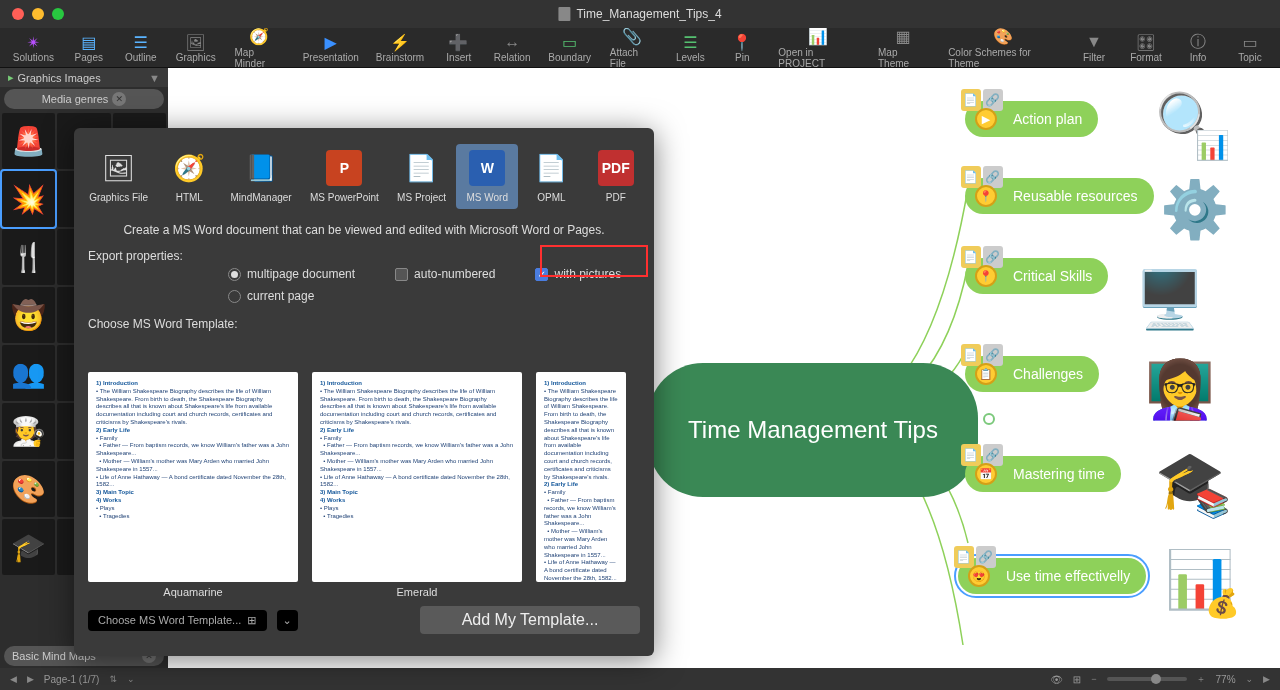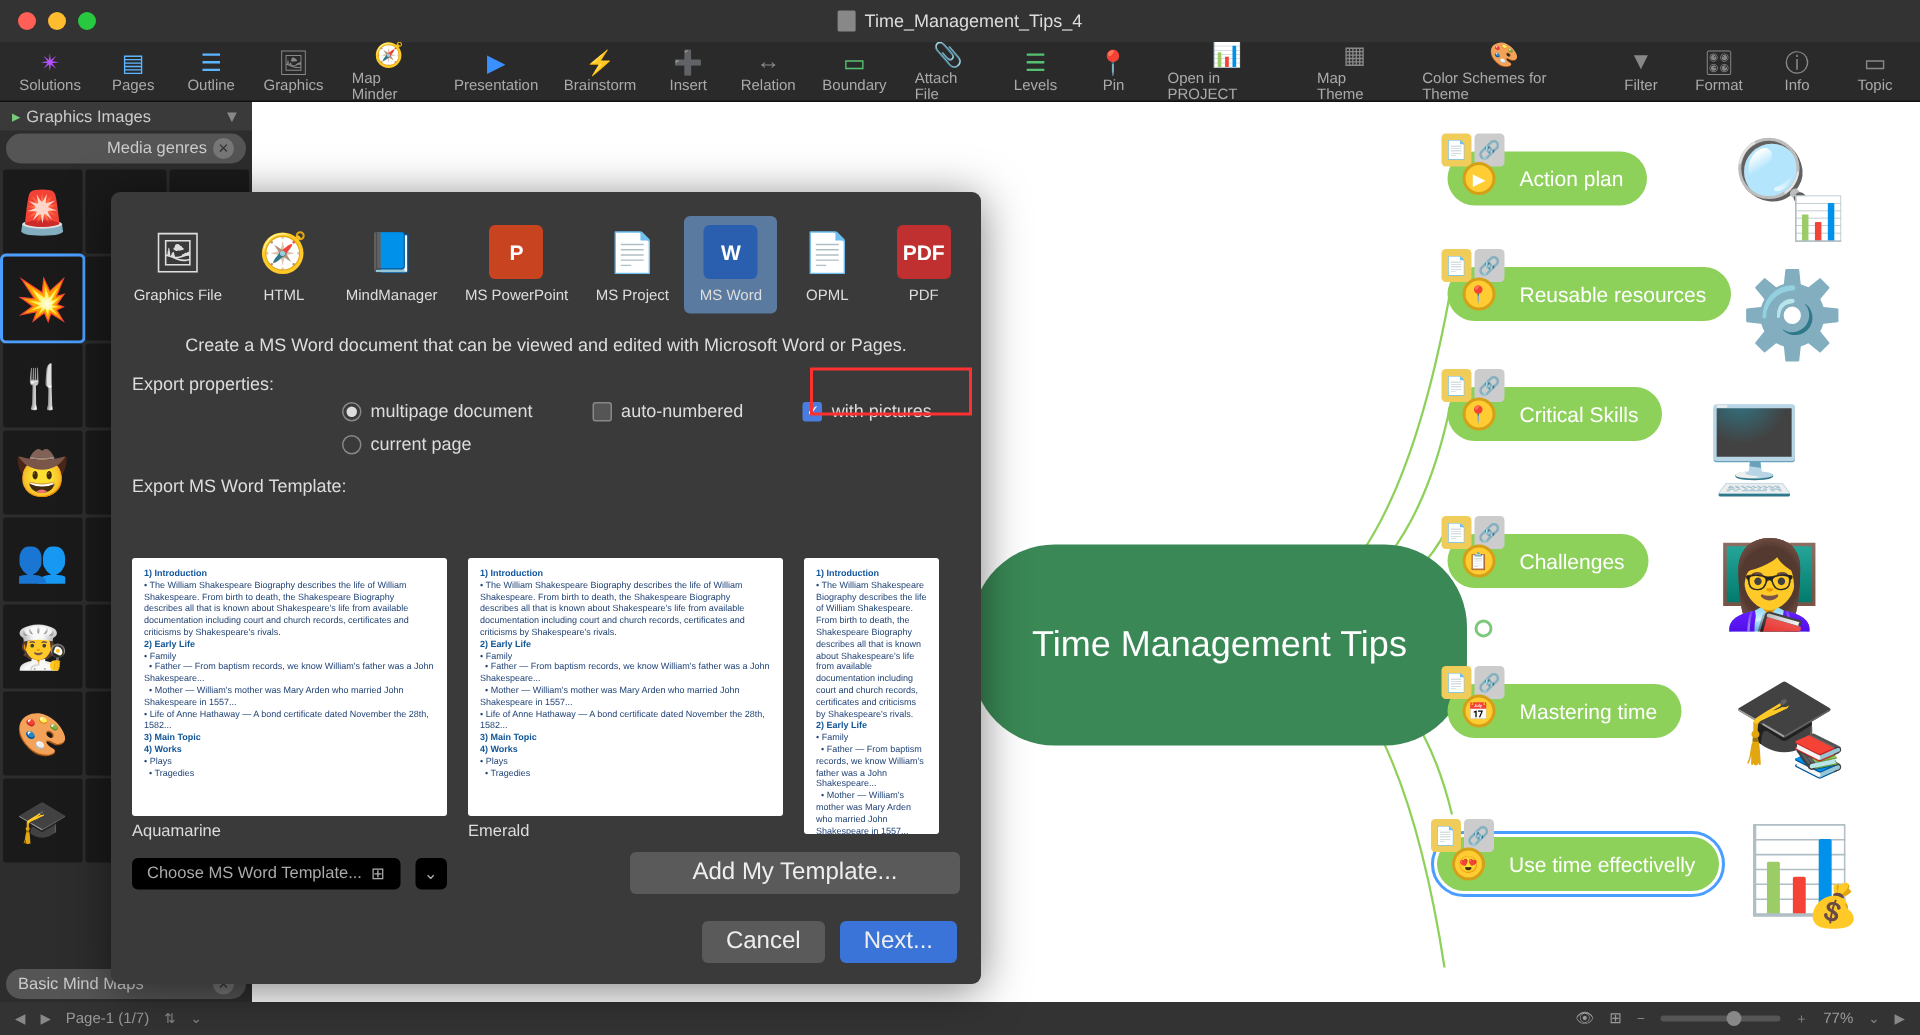--- a/index.html
+++ b/index.html
@@ -15,21 +15,21 @@
 .doc-icon-sm { width: 12px; height: 14px; background: #888; border-radius: 1px; }
 
 .toolbar { height: 40px; background: #2a2a2a; display: flex; align-items: center; padding: 0 6px; gap: 4px; border-bottom: 1px solid #111; }
 .tool-btn { display: flex; flex-direction: column; align-items: center; justify-content: center; padding: 2px 8px; font-size: 10px; color: #aaa; cursor: pointer; min-width: 48px; }
 .tool-icon { width: 24px; height: 20px; display: flex; align-items: center; justify-content: center; font-size: 16px; }
 
 .main-area { display: flex; height: calc(100% - 28px - 40px - 22px); }
 
 .sidebar { width: 168px; background: #2d2d2d; display: flex; flex-direction: column; }
 .side-tab { background: #3a3a3a; font-size: 11px; padding: 3px 8px; color: #ccc; display:flex; align-items:center; gap:4px;}
-.side-tab.media { background: #555; border-radius: 10px; margin: 2px 4px; justify-content: flex-end; }
+.side-tab.media { background: #555; border-radius: 10px; margin: 2px 4px; justify-content: center; }
 .side-close { width:14px; height:14px; border-radius:50%; background:#777; display:flex; align-items:center; justify-content:center; font-size:9px; color:#333;}
 .graphics-grid { flex: 1; overflow: hidden; padding: 2px; display: flex; flex-direction: column; gap: 2px; }
 .grow { display: flex; gap: 2px; height: 56px; }
 .gcell { flex: 1; background: #1a1a1a; border-radius: 2px; display: flex; align-items: center; justify-content: center; font-size: 28px; }
 .gcell.sel { outline: 2px solid #4a9eff; }
 .side-footer { background: #555; border-radius: 10px; margin: 2px 4px; padding: 3px 8px; font-size: 11px; display:flex; justify-content:space-between; align-items:center;}
 
 .canvas { flex: 1; background: #fff; position: relative; overflow: hidden; }
 
 .central-node { position: absolute; left: 480px; top: 295px; width: 330px; height: 134px; background: #3a8855; border-radius: 55px; display: flex; align-items: center; justify-content: center; color: #fff; font-size: 24px; }
@@ -52,21 +52,21 @@
 .export-props { padding: 0 14px; font-size: 12px; }
 .props-row { display: flex; align-items: center; gap: 40px; padding: 4px 0; }
 .radio, .check { display: flex; align-items: center; gap: 6px; cursor:pointer;}
 .radio-dot { width: 13px; height: 13px; border-radius: 50%; border: 1px solid #888; display: flex; align-items: center; justify-content: center; }
 .radio-dot.on::after { content: ""; width: 7px; height: 7px; background: #ddd; border-radius: 50%; }
 .check-box { width: 13px; height: 13px; border: 1px solid #888; border-radius: 2px; display: flex; align-items: center; justify-content: center; font-size: 10px; background:#555;}
 .check-box.on { background: #4a7de0; border-color:#4a7de0; color:#fff;}
 .highlight-box { position:absolute; border: 2px solid #ff3030; }
 .tpl-label { font-size: 12px; padding: 10px 14px 6px; }
 .tpl-row { display: flex; gap: 14px; padding: 0 14px; overflow: hidden; }
-.tpl { display: flex; flex-direction: column; align-items: flex-start; gap: 4px; margin-top: 35px; }
+.tpl { display: flex; flex-direction: column; align-items: center; gap: 4px; margin-top: 35px; }
 .tpl-preview { width: 210px; height: 210px; background: #fff; border-radius: 2px; font-size: 6px; padding:8px; color:#247; overflow:hidden; line-height:1.3;}
 .tpl-preview.part { width: 90px; }
 .tpl-name { font-size: 11px; }
 .modal-actions { display: flex; gap: 10px; padding: 8px 14px; align-items: center; }
 .combo { background: #000000; border-radius: 4px; padding: 4px 10px; font-size: 11px; color: #aaa; display:flex; align-items:center; gap:6px;}
 .btn { background: #5a5a5a; border-radius: 4px; padding: 5px 16px; font-size: 16px; color: #eee; cursor:pointer; border:none;}
 .btn.primary { background: #3a74d8; }
 .modal-footer { display:flex; justify-content:flex-end; gap:10px; padding: 10px 16px 14px;}
 
 .statusbar { height: 22px; background: #333; display: flex; align-items: center; padding: 0 10px; font-size: 10px; color: #999; justify-content: space-between; }
@@ -374,21 +374,21 @@
         </div>
     </div>
     <div class="props-row" style="padding-left:140px;">
       <div class="radio">
           <span class="radio-dot"></span>
           <span>current page</span>
         </div>
     </div>
   </div>
   <div class="highlight-box" style="left:466px; top:117px; width:108px; height:32px;"></div>
-  <div class="tpl-label">Export MS Word Template:</div>
+  <div class="tpl-label">Choose MS Word Template:</div>
   <div class="tpl-row" id="tpls">
       <div class="tpl">
         <div class="tpl-preview"><b style="color:#159">1) Introduction</b><br>• The William Shakespeare Biography describes the life of William Shakespeare. From birth to death, the Shakespeare Biography describes all that is known about Shakespeare's life from available documentation including court and church records, certificates and criticisms by Shakespeare's rivals.<br><b style="color:#159">2) Early Life</b><br>• Family<br>&nbsp;&nbsp;• Father — From baptism records, we know William's father was a John Shakespeare...<br>&nbsp;&nbsp;• Mother — William's mother was Mary Arden who married John Shakespeare in 1557...<br>• Life of Anne Hathaway — A bond certificate dated November the 28th, 1582...<br><b style="color:#159">3) Main Topic</b><br><b style="color:#159">4) Works</b><br>• Plays<br>&nbsp;&nbsp;• Tragedies</div>
         <div class="tpl-name">Aquamarine</div>
       </div>
       <div class="tpl">
         <div class="tpl-preview"><b style="color:#159">1) Introduction</b><br>• The William Shakespeare Biography describes the life of William Shakespeare. From birth to death, the Shakespeare Biography describes all that is known about Shakespeare's life from available documentation including court and church records, certificates and criticisms by Shakespeare's rivals.<br><b style="color:#159">2) Early Life</b><br>• Family<br>&nbsp;&nbsp;• Father — From baptism records, we know William's father was a John Shakespeare...<br>&nbsp;&nbsp;• Mother — William's mother was Mary Arden who married John Shakespeare in 1557...<br>• Life of Anne Hathaway — A bond certificate dated November the 28th, 1582...<br><b style="color:#159">3) Main Topic</b><br><b style="color:#159">4) Works</b><br>• Plays<br>&nbsp;&nbsp;• Tragedies</div>
         <div class="tpl-name">Emerald</div>
       </div>
       <div class="tpl">
@@ -397,24 +397,20 @@
       </div>
     </div>
   <div class="modal-actions">
     <div class="combo">
         <span>Choose MS Word Template...</span>
         <span>⊞</span>
       </div>
     <div class="combo" style="padding:4px 6px">⌄</div>
     <div style="flex:1"></div>
     <button class="btn" style="flex:0 0 220px">Add My Template...</button>
-  </div>
-  <div class="modal-footer">
-    <button class="btn">Cancel</button>
-    <button class="btn primary">Next...</button>
   </div>
 </div>
 
 <div class="statusbar">
   <div class="sbl">
     <span class="chev">◀</span>
     <span class="chev">▶</span>
     <span>Page-1 (1/7)</span>
     <span class="chev">⇅</span>
     <span class="chev">⌄</span>

